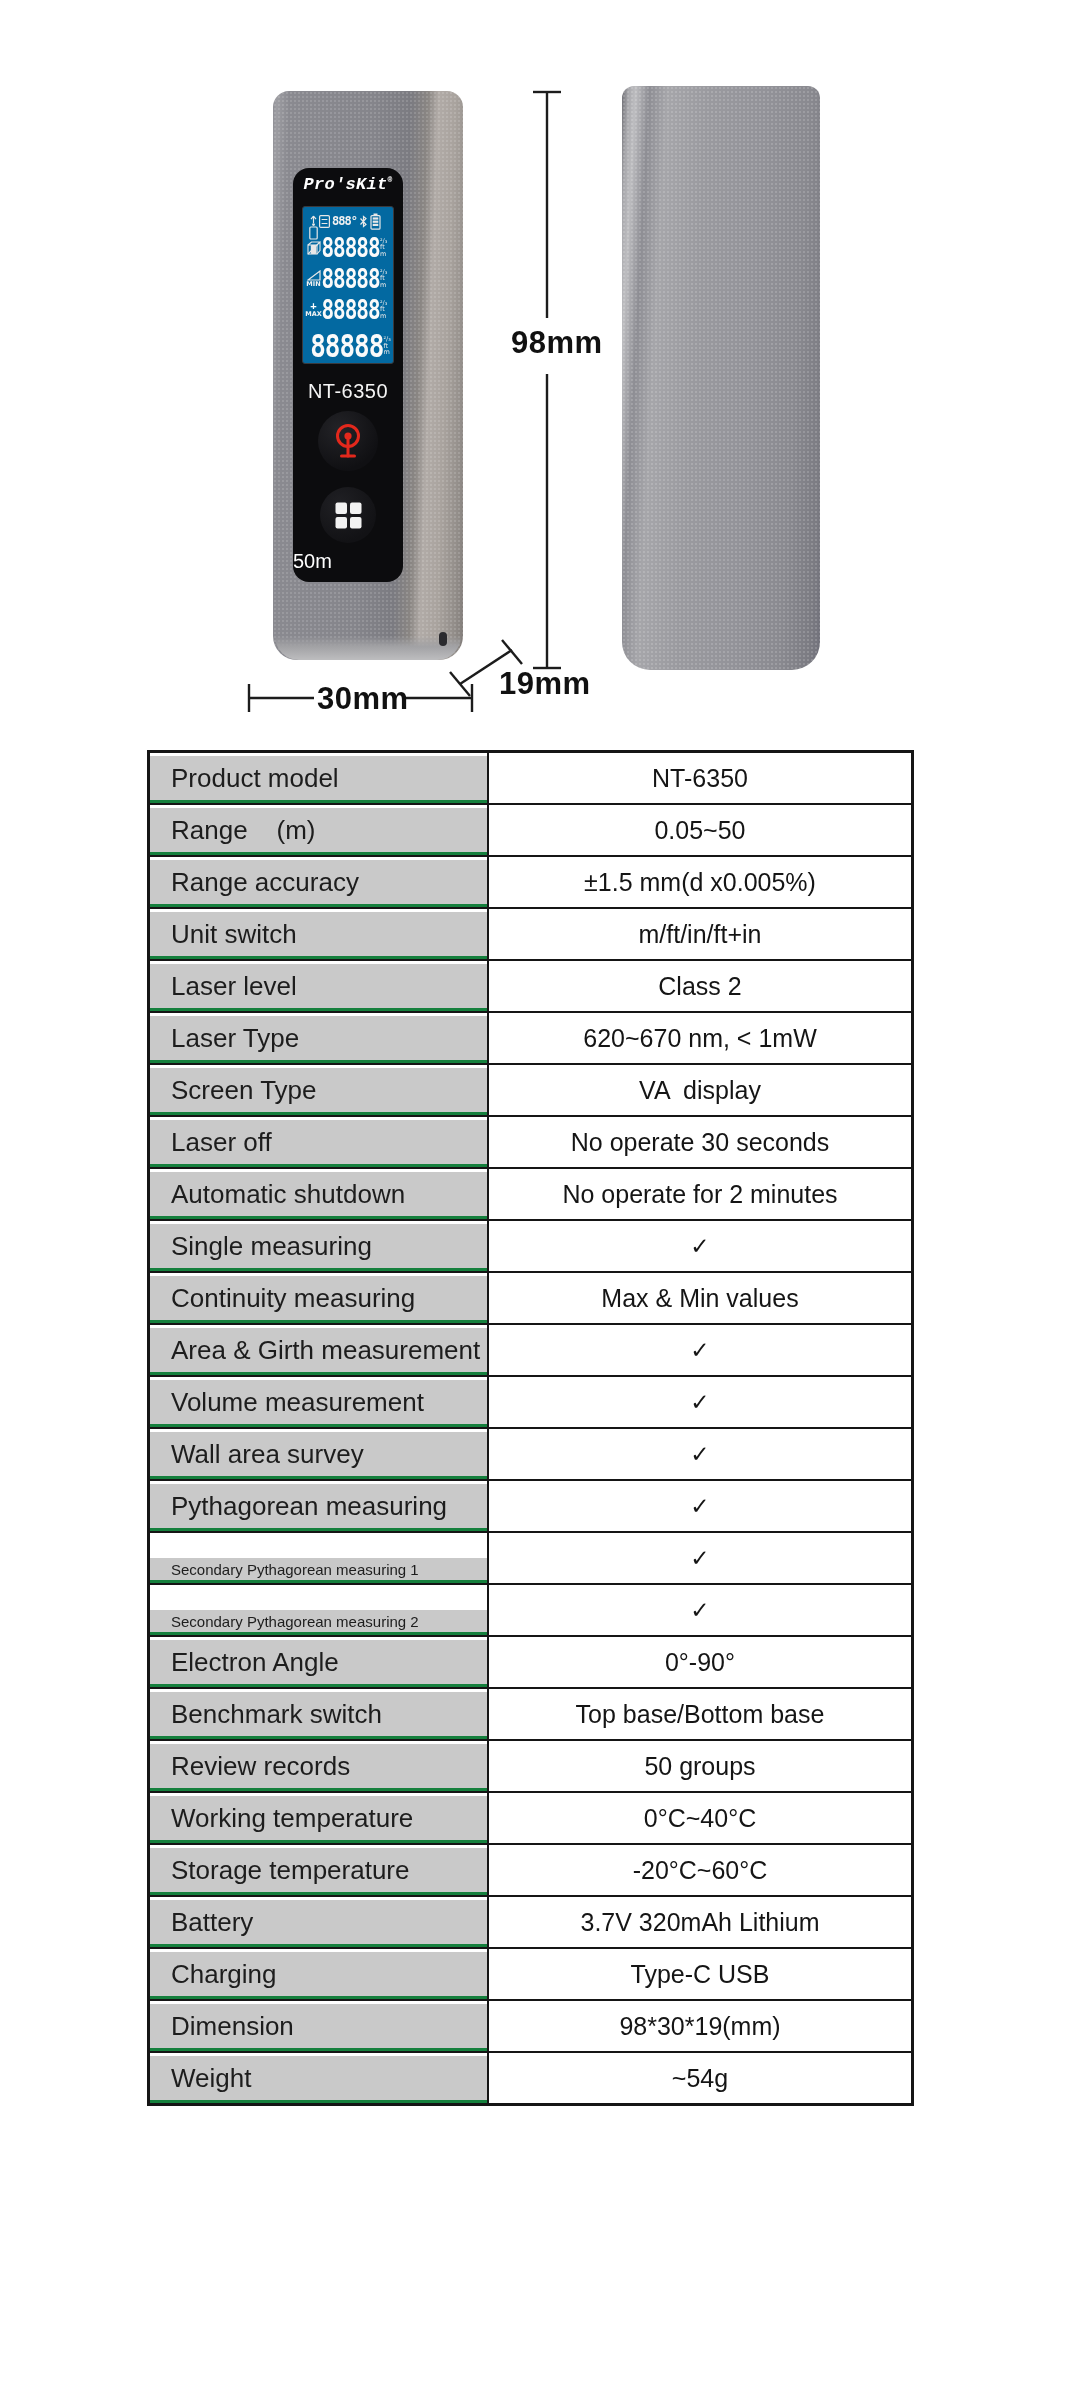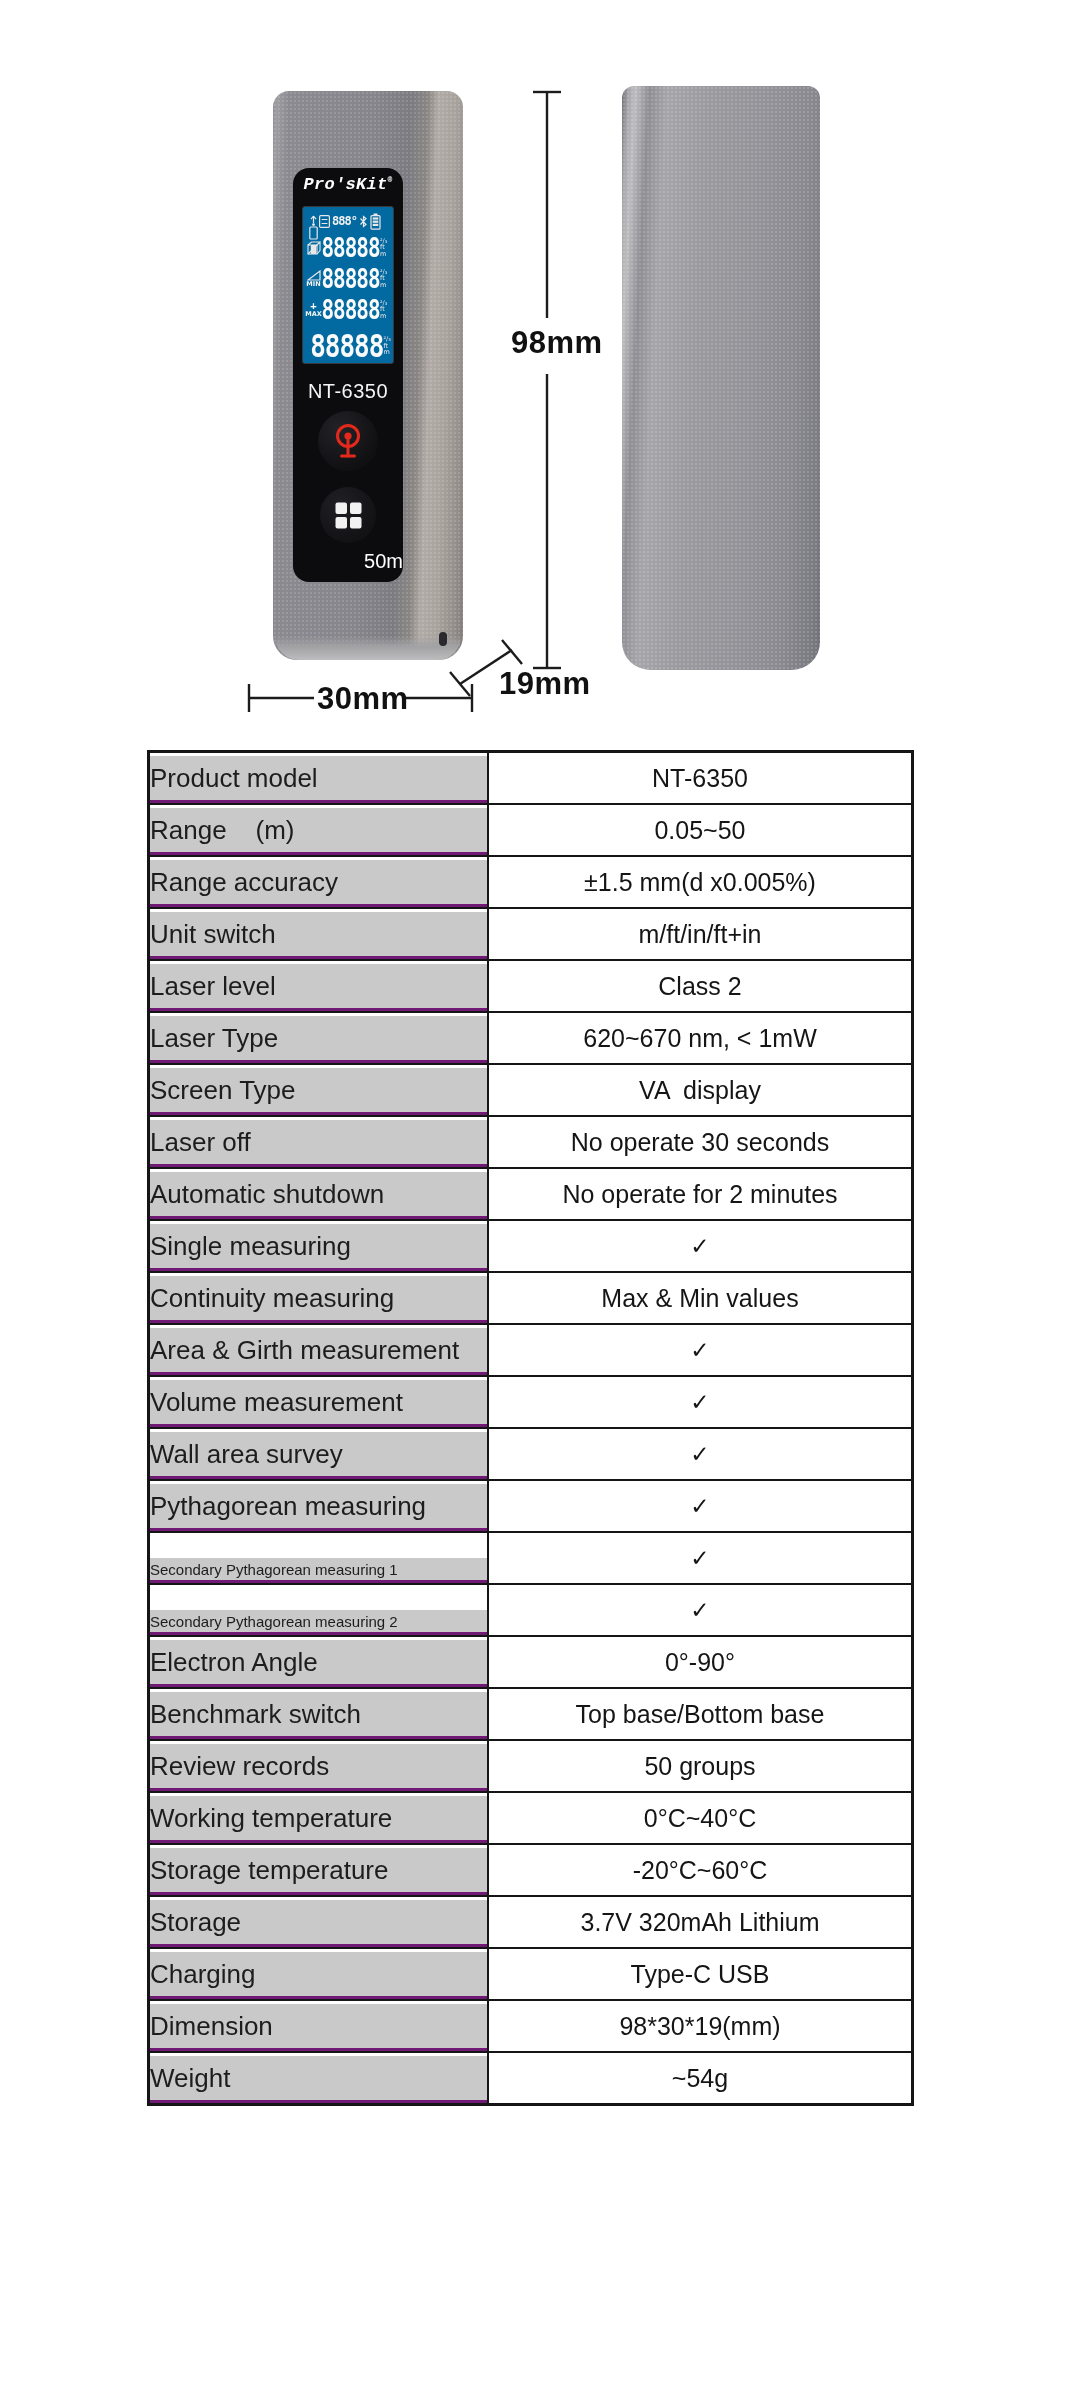--- a/index.html
+++ b/index.html
@@ -49,41 +49,41 @@
   .big .ldig{font-size:26px;}
   .lunits{width:11px;font-size:6.5px;line-height:6.5px;color:#e8e8e8;
     font-family:"DejaVu Sans",sans-serif;}
   #model-label{position:absolute;top:212px;left:0;width:100%;text-align:center;
     color:#f5f5f5;font-size:20px;letter-spacing:.5px;}
   .round-btn{position:absolute;border-radius:50%;display:flex;align-items:center;justify-content:center;}
   #measure-button{left:25px;top:243px;width:60px;height:60px;
     background:radial-gradient(circle at 35% 30%,#232327,#101013 72%);}
   #menu-button{left:27px;top:319px;width:56px;height:56px;
     background:radial-gradient(circle at 35% 30%,#202024,#121215 72%);}
-  #range-badge{position:absolute;top:382px;left:0;width:100%;text-align:right;
+  #range-badge{position:absolute;top:382px;left:0;width:100%;text-align:left;
     color:#fff;font-size:20px;}
   #usb-port{position:absolute;left:166px;top:541px;width:8px;height:14px;border-radius:4px;
     background:#2a2a2e;}
 
   
   #dimension-lines{position:absolute;left:0;top:0;pointer-events:none;}
   .dim{position:absolute;font-weight:bold;font-size:31px;color:#111;letter-spacing:.5px;
     white-space:pre;}
   #height-dimension-label{left:511px;top:325px;}
   #width-dimension-label{left:317px;top:681px;}
   #depth-dimension-label{left:499px;top:666px;}
 
   
   #spec-table{position:absolute;left:147px;top:750px;width:767px;box-sizing:border-box;
     border:3px solid #151515;background:#fff;}
   .trow{display:flex;height:50px;border-top:2px solid #151515;}
   .trow:first-child{border-top:none;}
   .tlabel{width:337px;box-sizing:border-box;background:#c9c9c9;
-    border-top:3px solid #fff;border-bottom:3px solid #701a75;
-    display:flex;align-items:center;
+    border-top:3px solid #fff;border-bottom:3px solid #15803d;
+    display:flex;align-items:center;padding-left:21px;
     font-size:26px;color:#1d1d1d;white-space:pre;}
   .tlabel.small{font-size:15px;margin-top:22px;}
   .tvalue{flex:1;border-left:2px solid #151515;display:flex;align-items:center;justify-content:center;
     font-size:25px;color:#151515;white-space:pre;
     font-family:"Liberation Sans","DejaVu Sans",sans-serif;}
   .tvalue.check{font-size:23px;font-family:"DejaVu Sans",sans-serif;}
 </style>
 </head>
 <body>
 
@@ -302,21 +302,21 @@
       </div>
       <div class="trow">
         <div class="tlabel">Working temperature</div>
         <div class="tvalue">0°C~40°C</div>
       </div>
       <div class="trow">
         <div class="tlabel">Storage temperature</div>
         <div class="tvalue">-20°C~60°C</div>
       </div>
       <div class="trow">
-        <div class="tlabel">Storage</div>
+        <div class="tlabel">Battery</div>
         <div class="tvalue">3.7V 320mAh Lithium</div>
       </div>
       <div class="trow">
         <div class="tlabel">Charging</div>
         <div class="tvalue">Type-C USB</div>
       </div>
       <div class="trow">
         <div class="tlabel">Dimension</div>
         <div class="tvalue">98*30*19(mm)</div>
       </div>

